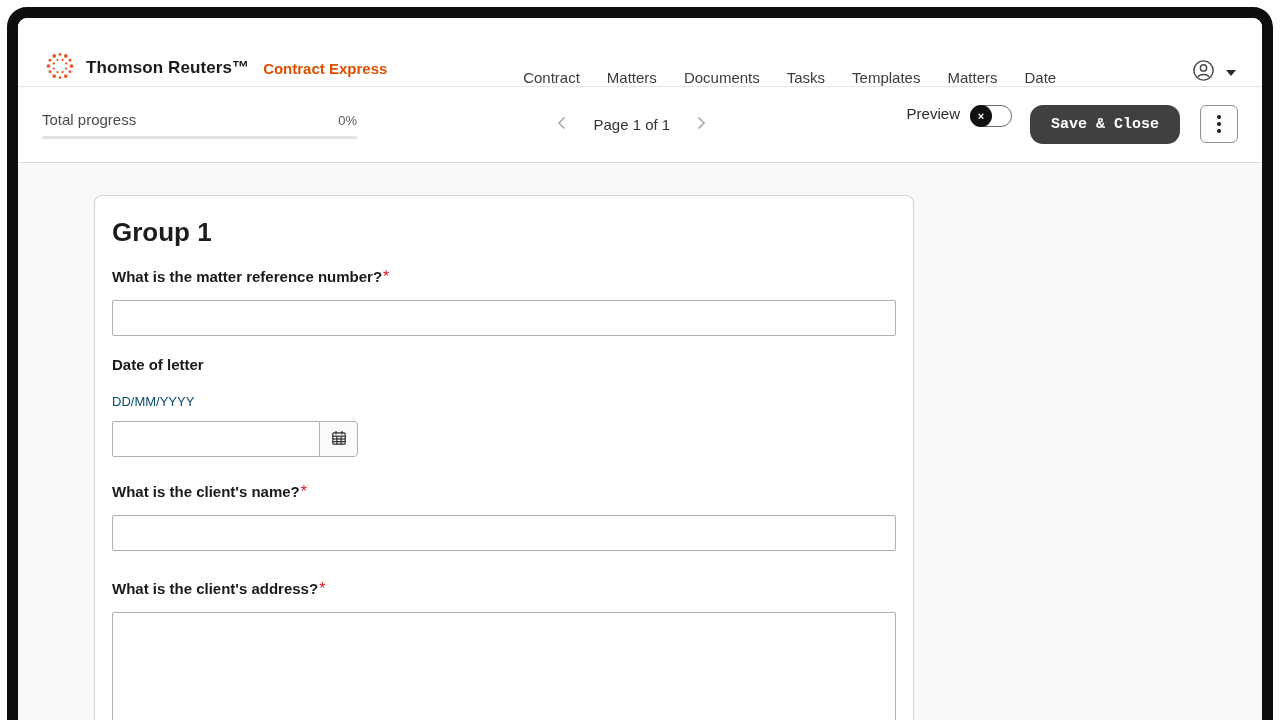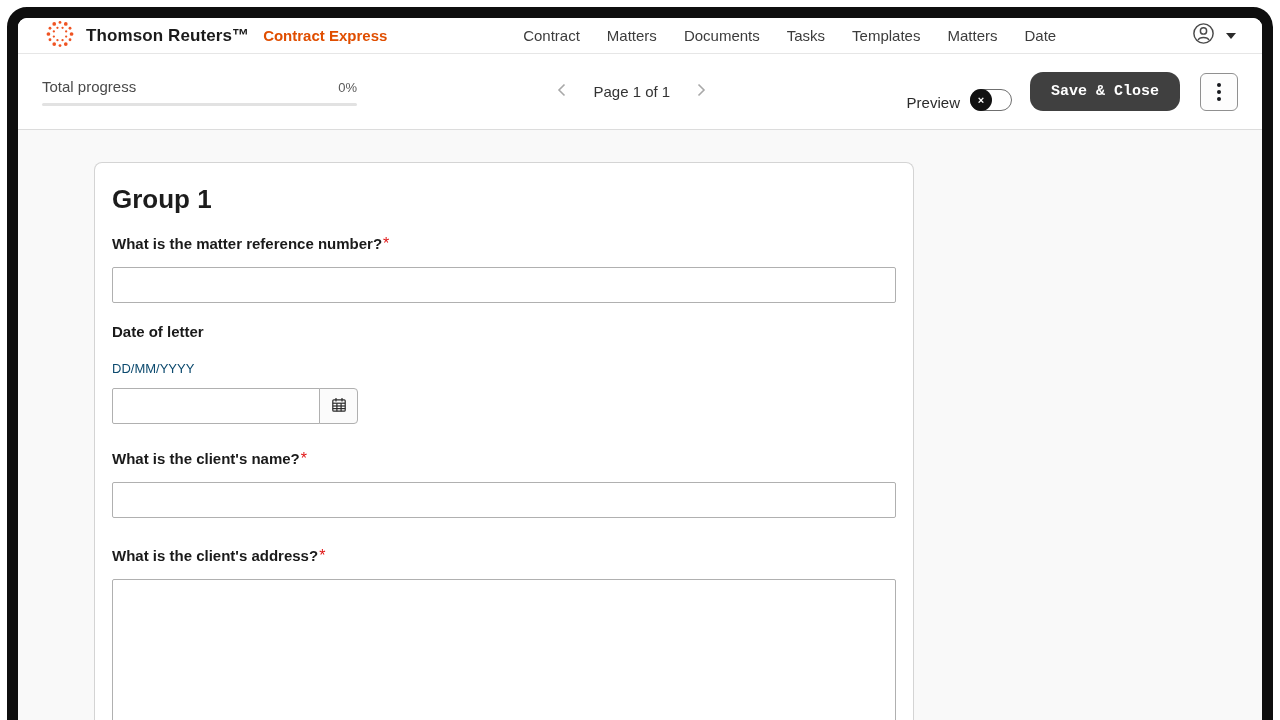--- a/index.html
+++ b/index.html
@@ -3,21 +3,21 @@
 <meta charset="utf-8">
 <style>
   * { margin:0; padding:0; box-sizing:border-box; }
   html,body { width:1280px; height:720px; overflow:hidden; background:#ffffff;
     font-family:"Liberation Sans","DejaVu Sans",sans-serif; }
 
   .frame { position:absolute; top:7px; left:7px; width:1266px; height:760px;
     border:11px solid #0e0e0e; border-radius:20px; background:#ffffff; overflow:hidden; }
 
   
-  .topbar { height:36px; display:flex; align-items:center; padding:0 26px;
+  .topbar { height:69px; display:flex; align-items:flex-end; padding:0 26px;
     border-bottom:1px solid #e6e6e6; background:#fff; }
   .brand { display:flex; align-items:center; gap:10px; cursor:pointer; }
   .brand-name { font-size:17px; font-weight:bold; color:#1b1b1b; letter-spacing:.1px; }
   .brand-product { font-size:15px; font-weight:bold; color:#e04e00; margin-left:4px; }
   .main-nav { flex:1; display:flex; justify-content:center; gap:27px; }
   .nav-item { font-size:15px; color:#3c3c3c; cursor:pointer; white-space:nowrap; }
   .account { display:flex; align-items:center; gap:11px; cursor:pointer; }
   .caret-down { width:0; height:0; border-left:5px solid transparent;
     border-right:5px solid transparent; border-top:6px solid #2b2b2b; }
 
@@ -28,21 +28,21 @@
   .progress-row { display:flex; justify-content:space-between; align-items:baseline; }
   .progress-label { font-size:15px; color:#4a4a4a; }
   .progress-value { font-size:13px; color:#5a5a5a; }
   .progress-track { margin-top:8px; height:3px; background:#e2e2e2; border-radius:2px; overflow:hidden; }
   .progress-fill { height:100%; background:#1d5a94; width:0%; }
 
   .pager { flex:1; display:flex; align-items:center; justify-content:center; gap:20px; }
   .pager-arrow { background:none; border:none; cursor:pointer; display:flex; padding:4px; }
   .pager-text { font-size:15px; color:#333; }
 
-  .toolbar-right { display:flex; align-items:flex-end; }
+  .toolbar-right { display:flex; align-items:flex-start; }
   .preview-label { font-size:15px; color:#2b2b2b; margin-right:10px; }
   .toggle { width:42px; height:22px; border:1px solid #6f6f6f; border-radius:12px;
     background:#fff; position:relative; cursor:pointer; }
   .toggle-knob { position:absolute; top:-1px; left:-1px; width:22px; height:22px;
     border-radius:50%; background:#111; color:#fff; font-size:11px; font-weight:bold;
     display:flex; align-items:center; justify-content:center; line-height:1; }
   .save-btn { margin-left:18px; background:#404040; color:#fff; font-weight:bold;
     font-size:15px; border:none; border-radius:13px; padding:11px 21px; cursor:pointer;
     font-family:Liberation Mono, monospace; }
   .kebab-btn { margin-left:20px; width:38px; height:38px; background:#fdfdfd;

